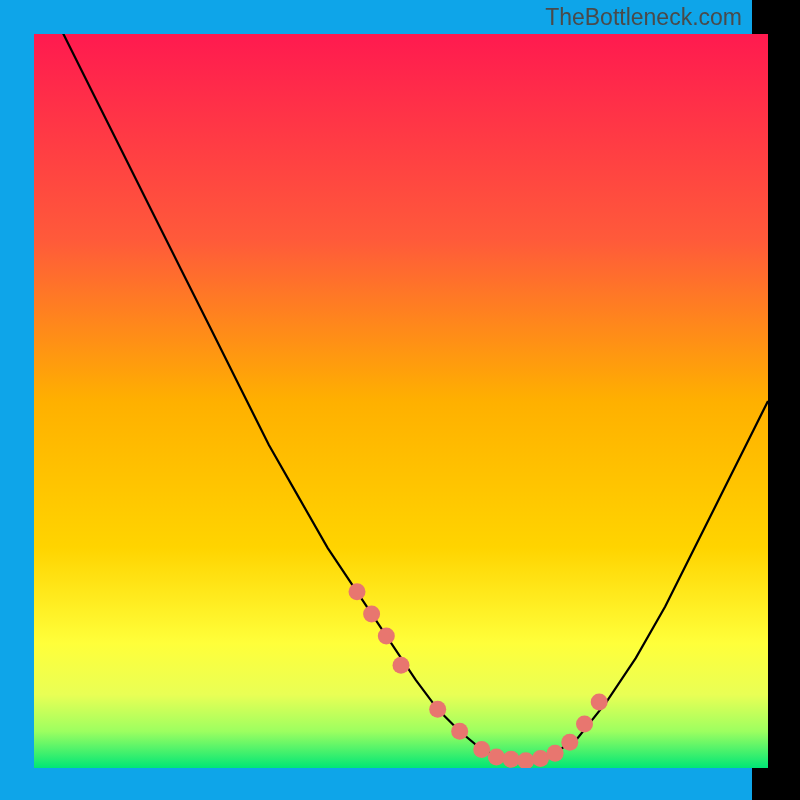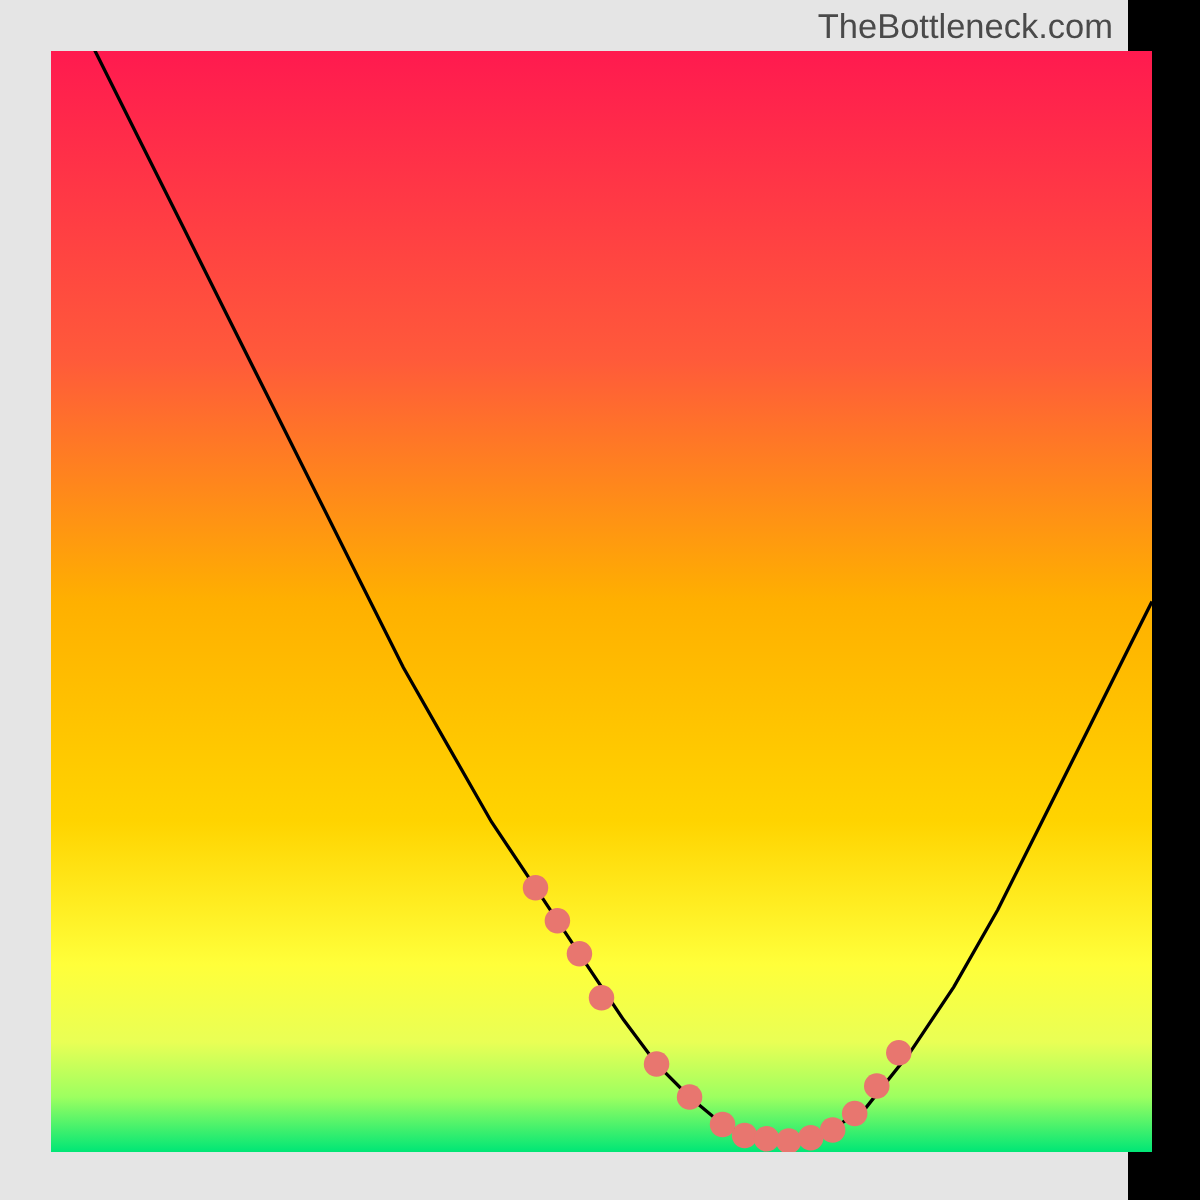--- a/index.html
+++ b/index.html
@@ -8,21 +8,21 @@
     width: 800px;
     height: 800px;
     background: #000;
     overflow: hidden;
     font-family: Arial, Helvetica, sans-serif;
   }
   .frame {
     position: relative;
     width: 752px;
     height: 800px;
-    background: #e5e5e5;
+    background: #0ea5e9;
   }
   .watermark {
     position: absolute;
     top: 4px;
     right: 10px;
     color: #4a4a4a;
     font-size: 23px;
     font-weight: 500;
     letter-spacing: 0px;
     z-index: 10;

